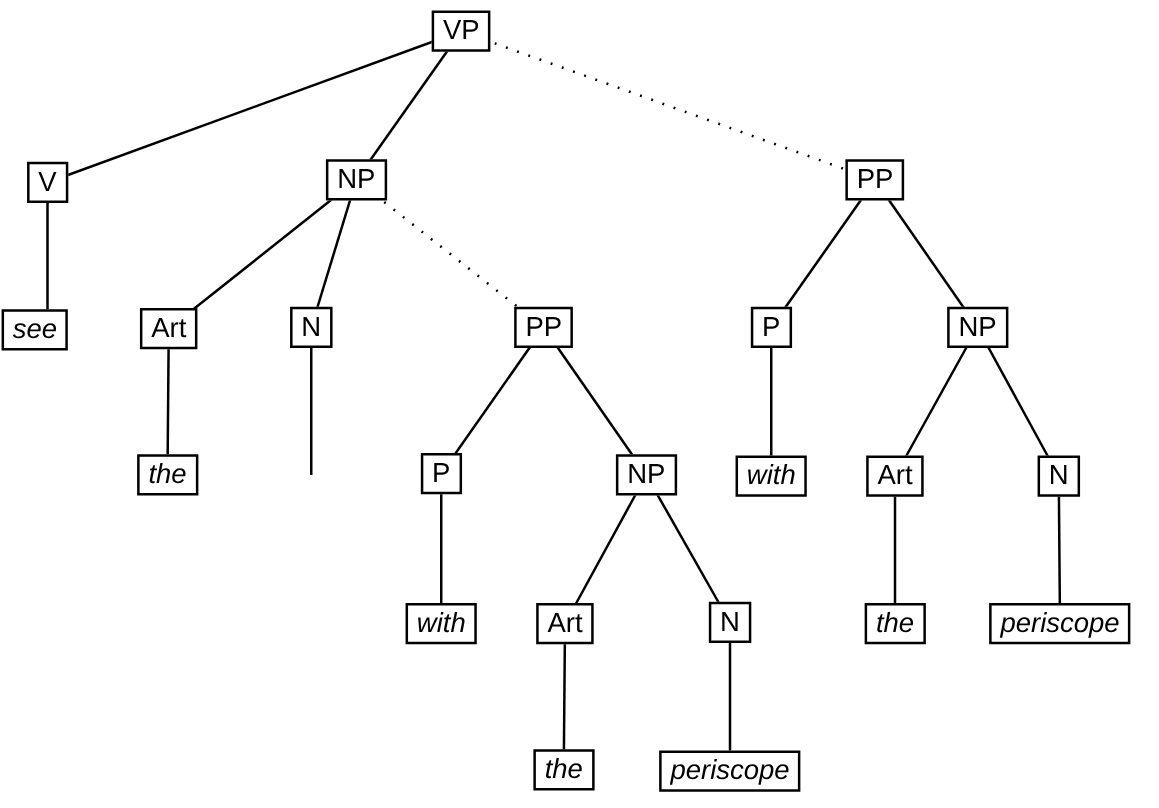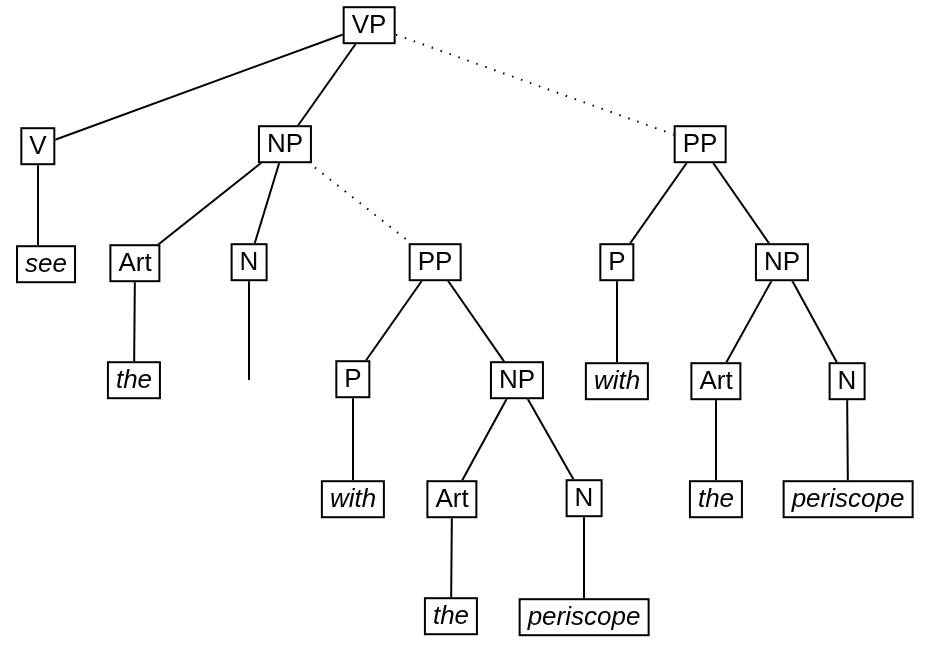--- a/index.html
+++ b/index.html
@@ -22,21 +22,21 @@
     z-index: 1;
   }
   .node {
     position: absolute;
     transform: translate(-50%, -50%);
     z-index: 2;
     box-sizing: border-box;
     border: 2px solid #000000;
     background: #ffffff;
     color: #000000;
-    font-size: 26px;
+    font-size: 22px;
     line-height: 1.1;
     padding: 2px 7px 3px 7px;
     white-space: nowrap;
     text-align: center;
   }
   .node.italic {
     font-style: italic;
   }
   line.edge-solid {
     stroke: #000000;
@@ -74,21 +74,21 @@
       <line x1="617" y1="262" x2="617" y2="381" class="edge-solid"></line>
       <line x1="782" y1="262" x2="716" y2="381" class="edge-solid"></line>
       <line x1="782" y1="262" x2="847" y2="381" class="edge-solid"></line>
       <line x1="716" y1="381" x2="716" y2="499" class="edge-solid"></line>
       <line x1="847" y1="381" x2="848" y2="499" class="edge-solid"></line>
     </svg>
 <div class="node" style="left: 369px; top: 25px;">VP</div>
     <div class="node" style="left: 38px; top: 146px;">V</div>
     <div class="node" style="left: 285px; top: 144px;">NP</div>
     <div class="node" style="left: 700px; top: 144px;">PP</div>
-    <div class="node italic" style="left: 46px; top: 264px;">see</div>
+    <div class="node italic" style="left: 28px; top: 264px;">see</div>
     <div class="node" style="left: 135px; top: 263px;">Art</div>
     <div class="node" style="left: 249px; top: 262px;">N</div>
     <div class="node" style="left: 435px; top: 262px;">PP</div>
     <div class="node" style="left: 617px; top: 262px;">P</div>
     <div class="node" style="left: 782px; top: 262px;">NP</div>
     <div class="node italic" style="left: 134px; top: 380px;">the</div>
     <div class="node" style="left: 353px; top: 379px;">P</div>
     <div class="node" style="left: 517px; top: 380px;">NP</div>
     <div class="node italic" style="left: 617px; top: 381px;">with</div>
     <div class="node" style="left: 716px; top: 381px;">Art</div>

